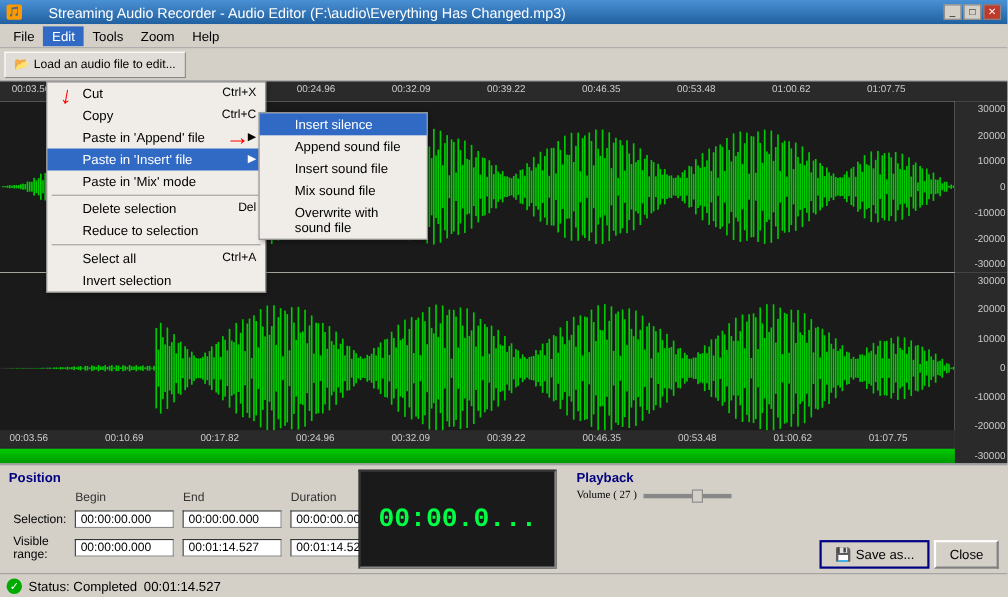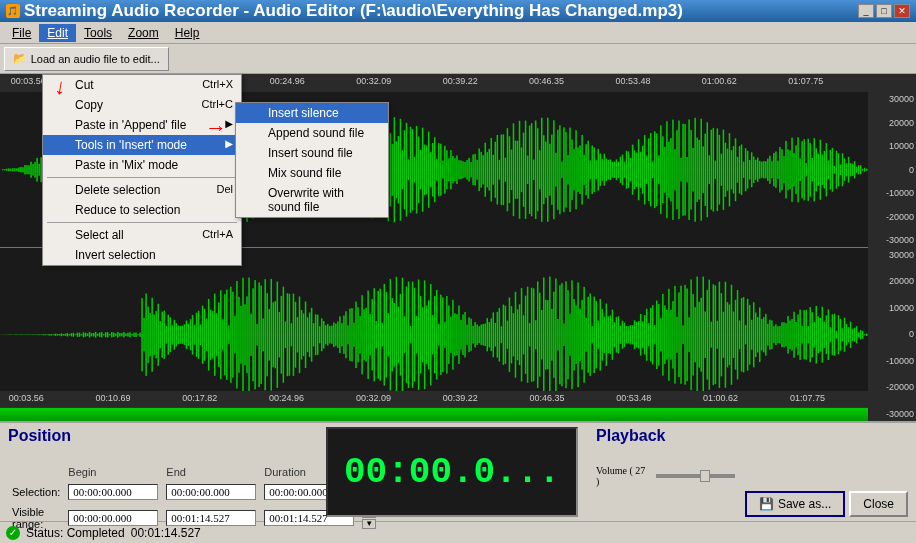--- a/index.html
+++ b/index.html
@@ -32,22 +32,23 @@
       width: 14px;
       height: 14px;
       background: #ff9900;
       border-radius: 2px;
       display: flex;
       align-items: center;
       justify-content: center;
       font-size: 9px;
     }
     .title-text {
-      font-size: 17px;
-      font-weight: bold;
+      font-size: 13px;
+      font-weight: normal;
+      margin-left: 20px;
     }
     .title-controls {
       display: flex;
       gap: 2px;
     }
     .title-btn {
       width: 16px;
       height: 14px;
       background: #d4d0c8;
       border: 1px solid #888;
@@ -66,21 +67,20 @@
       height: 22px;
       display: flex;
       align-items: center;
       padding: 0 4px;
       border-bottom: 1px solid #a0a0a0;
     }
     .menu-item {
       padding: 2px 8px;
       cursor: pointer;
       font-size: 12px;
-      text-decoration: underline;
     }
     .menu-item:hover, .menu-item.active {
       background: #316ac5;
       color: white;
     }
 
     
     .toolbar {
       background: #d4d0c8;
       height: 30px;
@@ -189,22 +189,22 @@
       gap: 10px;
     }
 
     
     .position-section {
       flex: 1;
       min-width: 300px;
     }
     .section-title {
       font-weight: bold;
-      font-size: 16px;
-      margin-bottom: 20px;
+      font-size: 12px;
+      margin-bottom: 4px;
       color: #000080;
     }
     .position-table {
       width: 100%;
       border-collapse: collapse;
     }
     .position-table th {
       text-align: left;
       font-size: 11px;
       font-weight: normal;
@@ -212,21 +212,21 @@
       color: #333;
     }
     .position-table td {
       padding: 2px 4px;
       font-size: 11px;
     }
     .time-value {
       background: white;
       border: 1px inset #888;
       padding: 1px 4px;
-      font-family: Liberation Serif, serif;
+      font-family: Liberation Sans, sans-serif;
       font-size: 11px;
       min-width: 90px;
       display: inline-block;
     }
 
     
     .stepper {
       display: flex;
       flex-direction: column;
       gap: 1px;
@@ -240,21 +240,21 @@
       align-items: center;
       justify-content: center;
       font-size: 8px;
       cursor: pointer;
     }
 
     
     .timer-display {
       background: #1a1a1a;
       color: #00ff44;
-      font-size: 36px;
+      font-size: 24px;
       font-family: 'Courier New', monospace;
       font-weight: bold;
       display: flex;
       align-items: center;
       justify-content: center;
       padding: 8px 16px;
       border: 2px inset #888;
       min-width: 130px;
       margin: 0 8px;
     }
@@ -1344,21 +1344,21 @@
       </div>
       <div class="dropdown-item">
         <span>Copy</span>
         <span class="dropdown-shortcut">Ctrl+C</span>
       </div>
       <div class="dropdown-item">
         <span>Paste in 'Append' file</span>
         <span class="submenu-arrow">▶</span>
       </div>
       <div class="dropdown-item highlighted">
-        <span>Tools in 'Insert' mode</span>
+        <span>Paste in 'Insert' file</span>
         <span class="submenu-arrow">▶</span>
       </div>
       <div class="dropdown-item">
         <span>Paste in 'Mix' mode</span>
       </div>
       <div class="dropdown-separator"></div>
       <div class="dropdown-item">
         <span>Delete selection</span>
         <span class="dropdown-shortcut">Del</span>
       </div>

